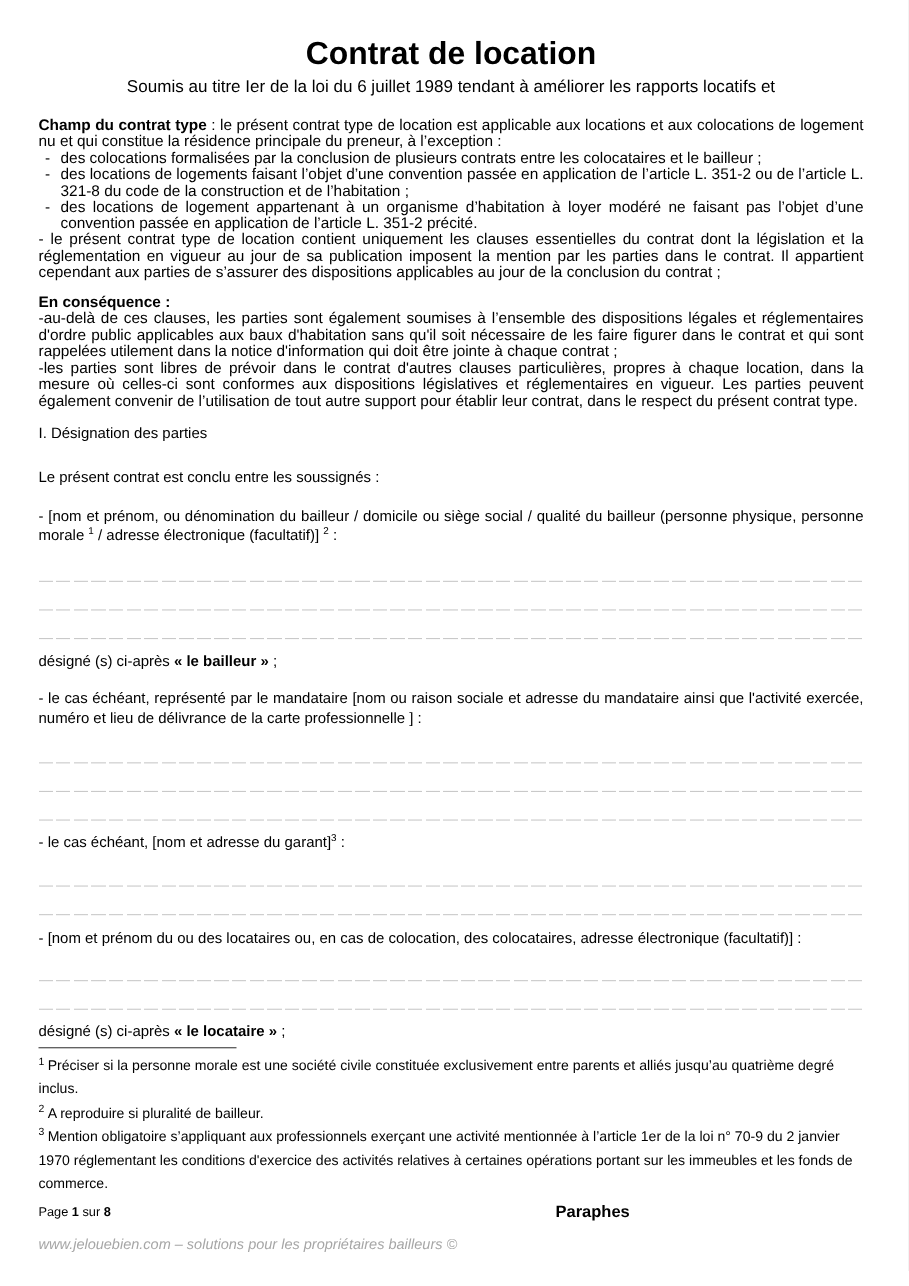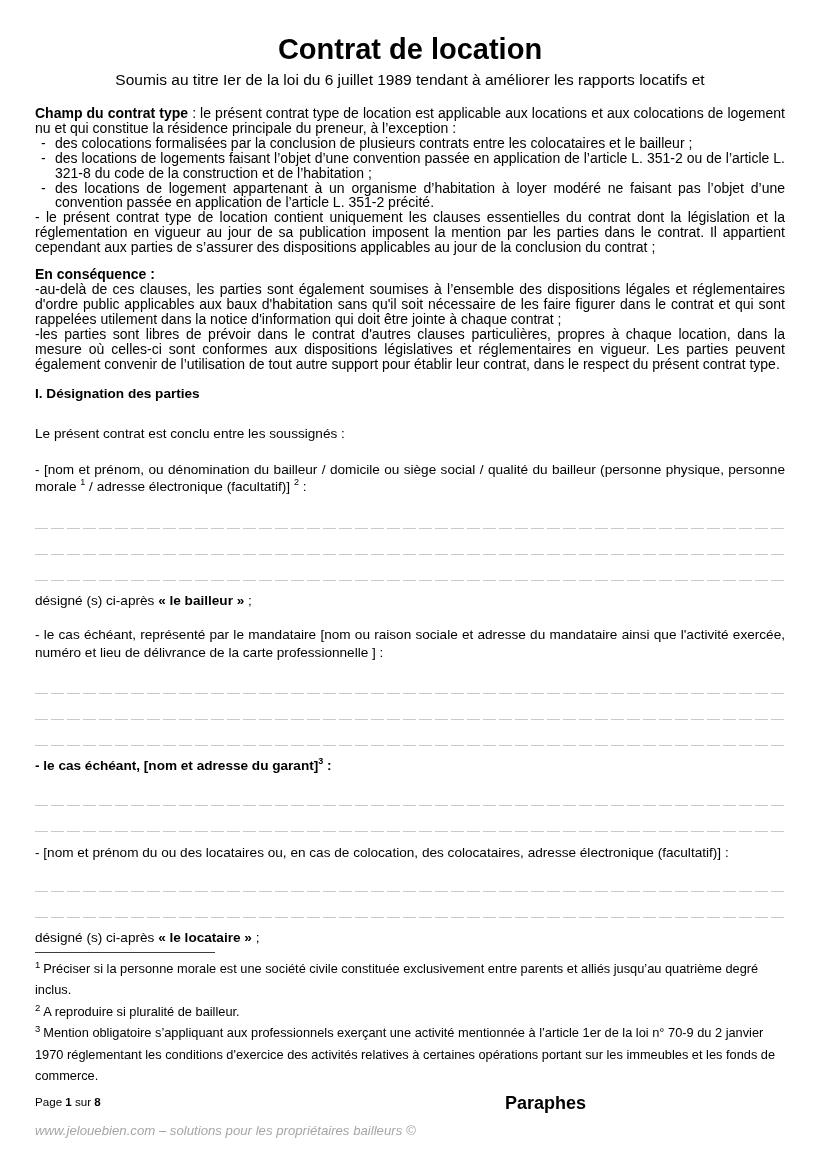--- a/index.html
+++ b/index.html
@@ -27,43 +27,43 @@
     font-size:15px; line-height:19px; font-weight:bold; letter-spacing:.3px;
   }
   .small { font-size:14px; line-height:14.9px; margin:0; }
   .just  { text-align:justify; }
   p.scope-par { margin-top:16px; }
   ul.dash-list { margin:0; padding:0 0 0 20px; list-style:none; }
   ul.dash-list li { position:relative; text-align:justify; }
   ul.dash-list li::before { content:"-"; position:absolute; left:-14px; top:0; }
   p.conseq-label { margin-top:12px; font-weight:bold; }
   p.conseq-item { margin:0; }
-  h2.section-heading { margin:14px 0 0; font-size:13.6px; line-height:17px; font-weight:bold; }
+  h2.section-heading { margin:14px 0 0; font-size:13.6px; line-height:17px; font-weight:normal; }
   .body { font-size:13.6px; line-height:17.5px; margin:0; }
   p.intro-line { margin-top:23px; }
   p.par-bailleur { margin-top:18px; }
   p.par-mandataire { margin-top:17px; }
-  p.par-garant { margin-top:11px;font-weight:bold; }
+  p.par-garant { margin-top:11px; }
   p.par-locataire { margin-top:12px; }
   p.designation { margin-top:11px; }
   .bold { font-weight:bold; }
   sup { font-size:9px; line-height:0; vertical-align:super; }
   .blank-line {
     height:1px; margin-top:25px;
     background:repeating-linear-gradient(to right,#c9c9c9 0 13px,rgba(0,0,0,0) 13px 16px);
   }
   .blank-line.first { margin-top:32px; }
   .blank-line.first-sm { margin-top:30px; }
   .fn-sep { margin-top:5px; width:180px; border-top:1.5px solid #3c3c3c; }
   p.fn { font-size:12.8px; line-height:21.5px; margin:0; }
   p.fn.fn-first { margin-top:5px; }
   p.fn sup { margin-right:3px; font-size:9.5px; }
   .footer-row { position:relative; margin-top:6px; height:18px; font-size:11.6px; }
   .footer-row .page-label { position:absolute; left:0; top:2px;text-align:center; }
-  .footer-row .paraphes { position:absolute; left:470px; top:0; font-weight:bold; font-size:18px; }
+  .footer-row .paraphes { position:absolute; left:470px; top:0; font-weight:bold; font-size:15px; }
   p.website { margin:11px 0 0; font-size:13.2px; line-height:17px; font-style:italic; color:#a6a6a6; }
 </style>
 </head>
 <body>
 
 <div class="page">
 
   <h1 class="doc-title">Contrat de location</h1>
   <p class="subtitle">Soumis au titre Ier de la loi du 6 juillet 1989 tendant à améliorer les rapports locatifs et</p>
 

